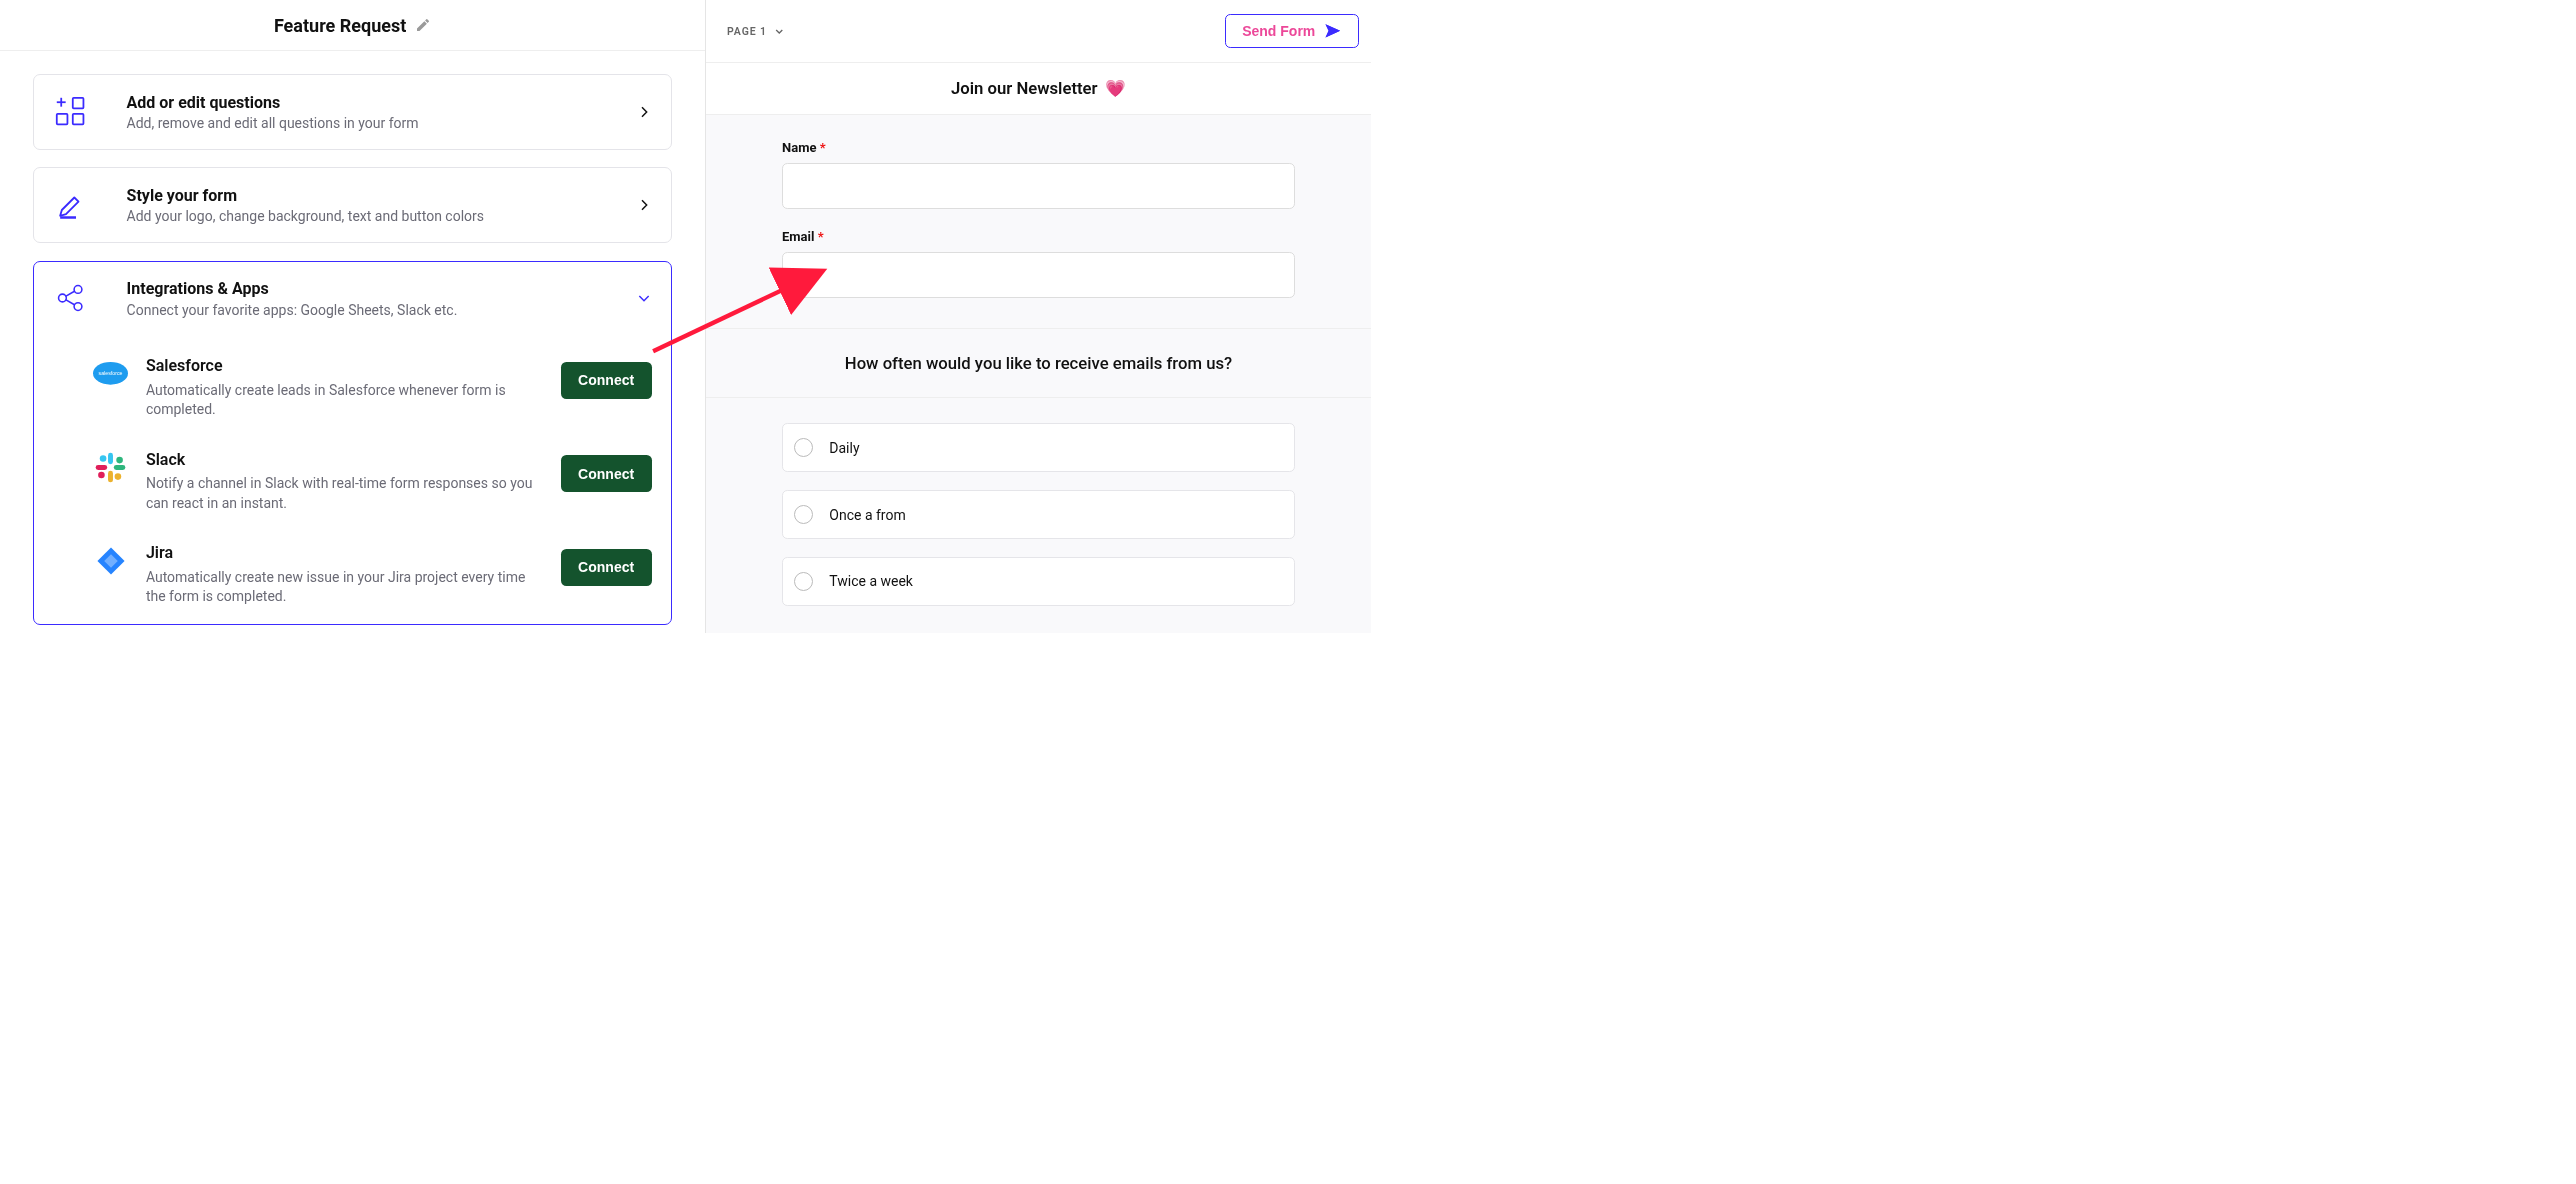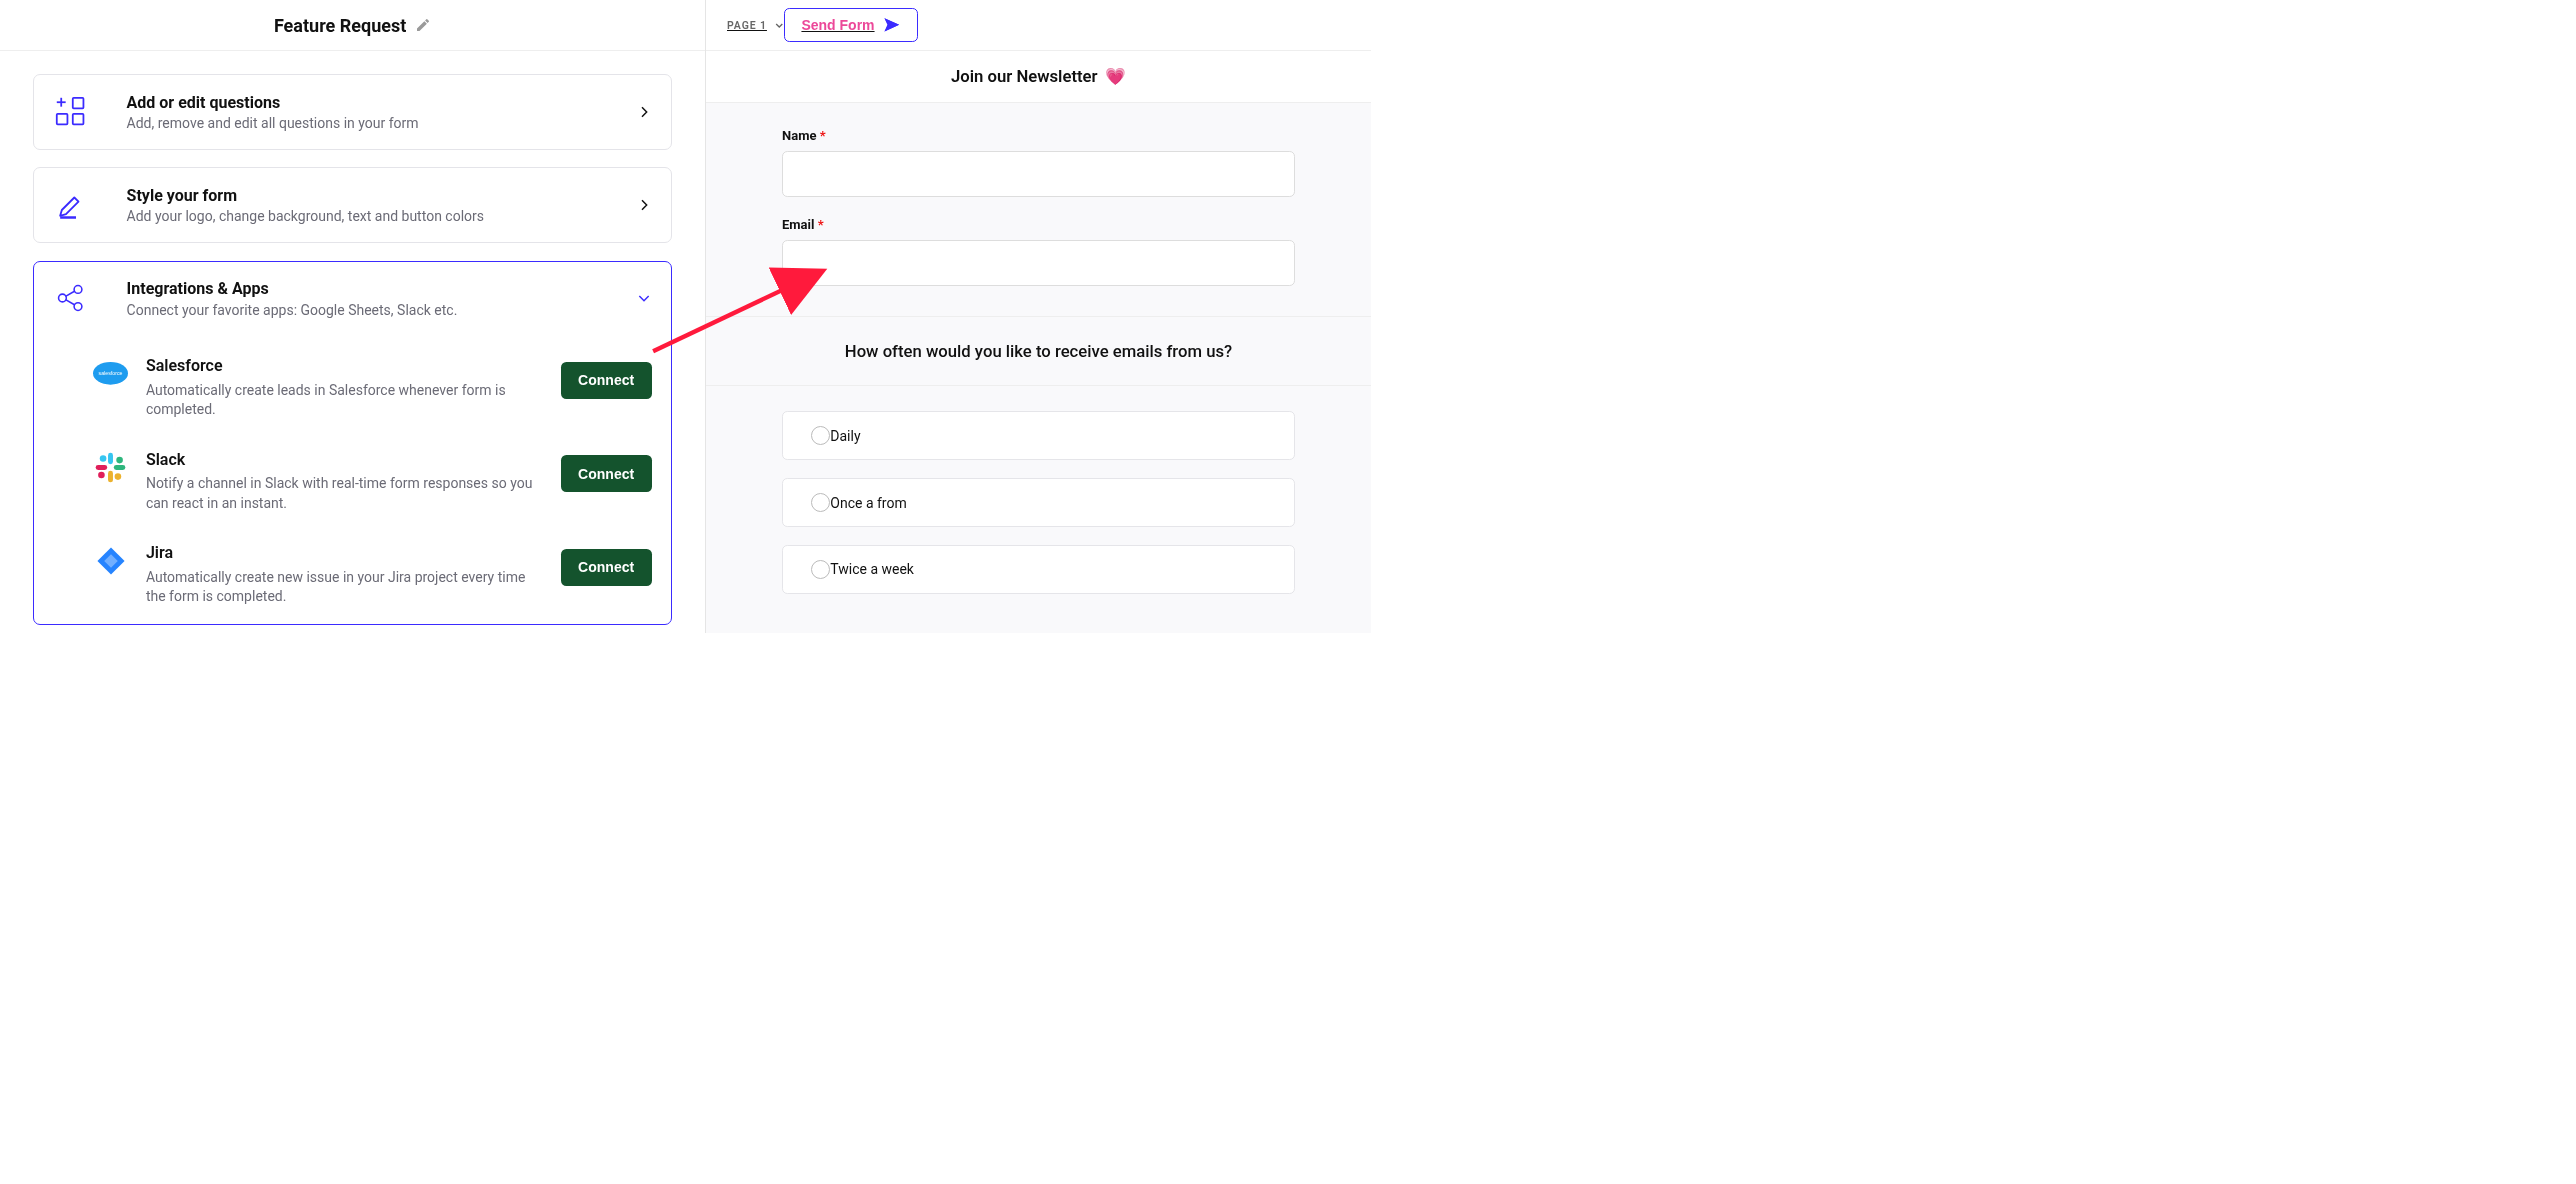--- a/index.html
+++ b/index.html
@@ -66,27 +66,27 @@
 
   
   .right {
     flex: 1;
     background: #f9f9fb;
     display: flex;
     flex-direction: column;
     position: relative;
   }
   .right-header {
-    height: 51px;
+    height: 63px;
     background: #fff;
     border-bottom: 0.9px solid #eee;
     display: flex;
     align-items: center;
+    justify-content: space-between;
     padding: 0 12.3px 0 21px;
-    text-decoration: underline;
   }
   .page-sel {
     display: flex; align-items: center; gap: 7px;
     font-size: 10.5px; letter-spacing: 0.9px; font-weight: 600; color: #666; cursor: pointer;
   }
   .page-sel svg { width: 10.5px; height: 10.5px; }
   .send-btn {
     border: 1.8px solid #3b2bff; color: #ec4899; background: #fff;
     border-radius: 5.3px; padding: 7px 16px; font-size: 14px; font-weight: 700;
     display: flex; align-items: center; gap: 8.8px; cursor: pointer;
@@ -116,21 +116,21 @@
   }
   .question-block {
     border-bottom: 0.9px solid #eee;
     padding: 24.6px 76px;
     text-align: center;
     font-size: 16.7px; font-weight: 500; color:#111;
   }
   .options-block { padding: 24.6px 76px; display:flex; flex-direction:column; gap: 17.6px; }
   .option {
     background:#fff; border:0.9px solid #e5e5e9; border-radius:5.3px;
-    display:flex; align-items:center; padding: 14px 28px; cursor:pointer;
+    display:flex; align-items:center; gap:16px; padding: 14px 11px; cursor:pointer;
   }
   .radio {
     width:19.3px; height:19.3px; border:1.8px solid #bbb; border-radius:50%; flex:0 0 19.3px;
   }
   .opt-label { font-size:14px; }
 
   
   .anno-arrow {
     position: absolute;
     left: -62px;

